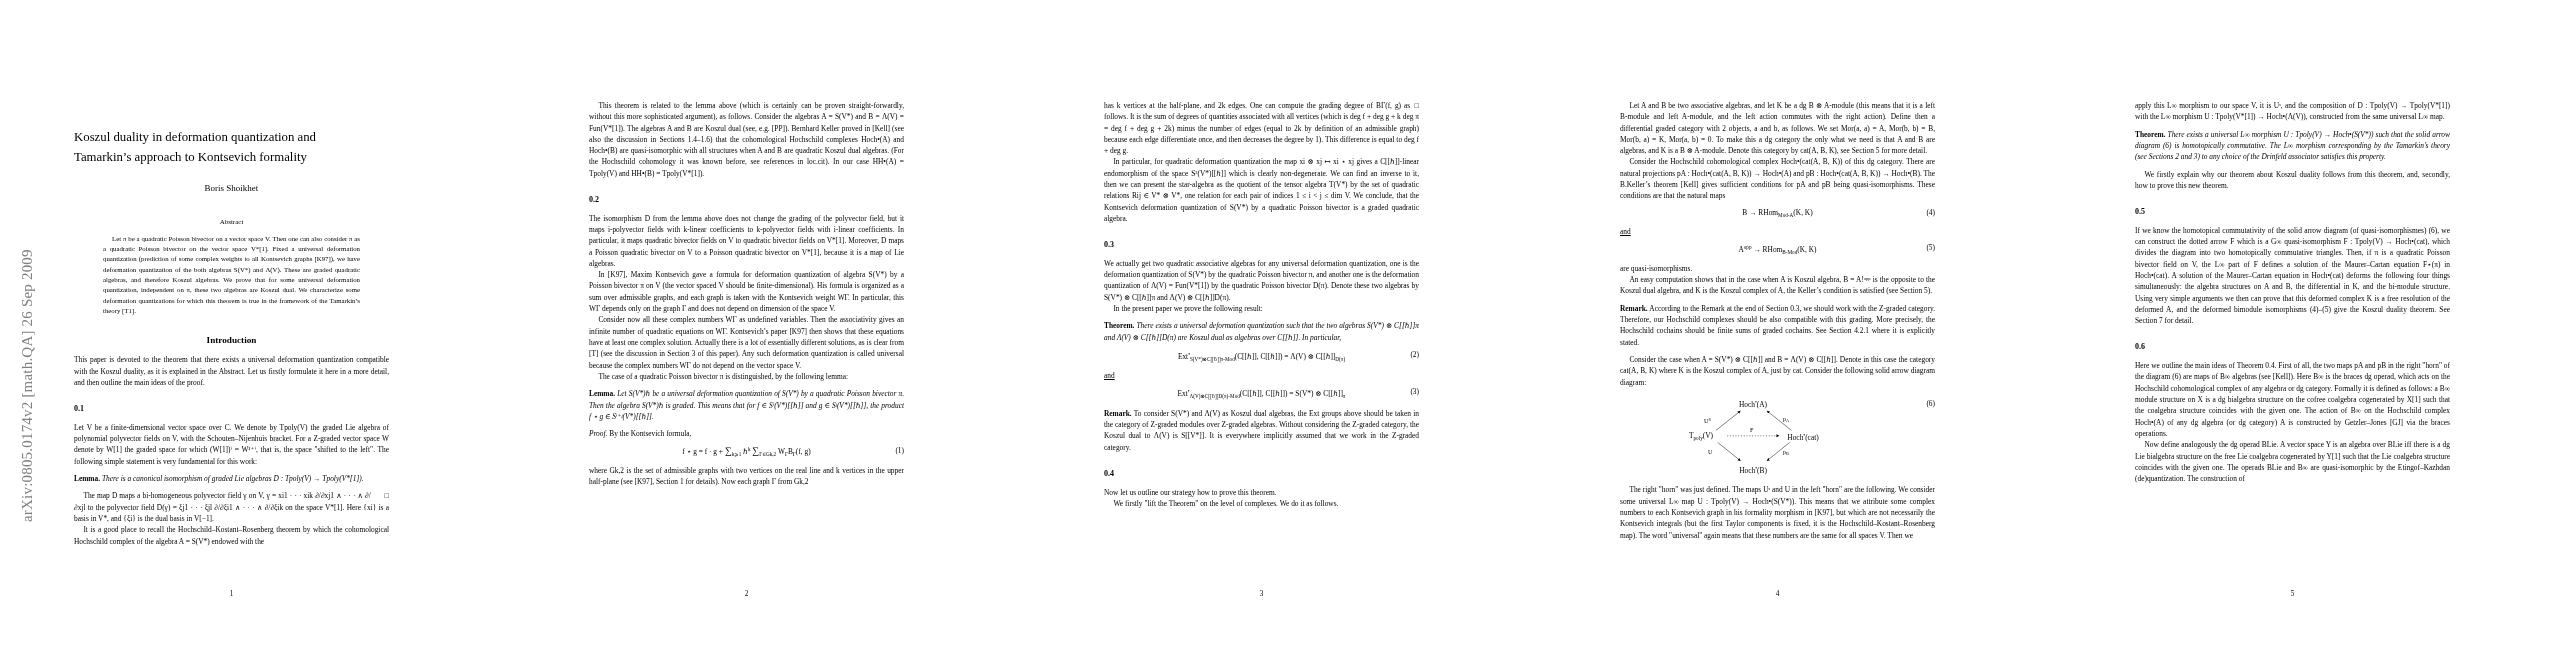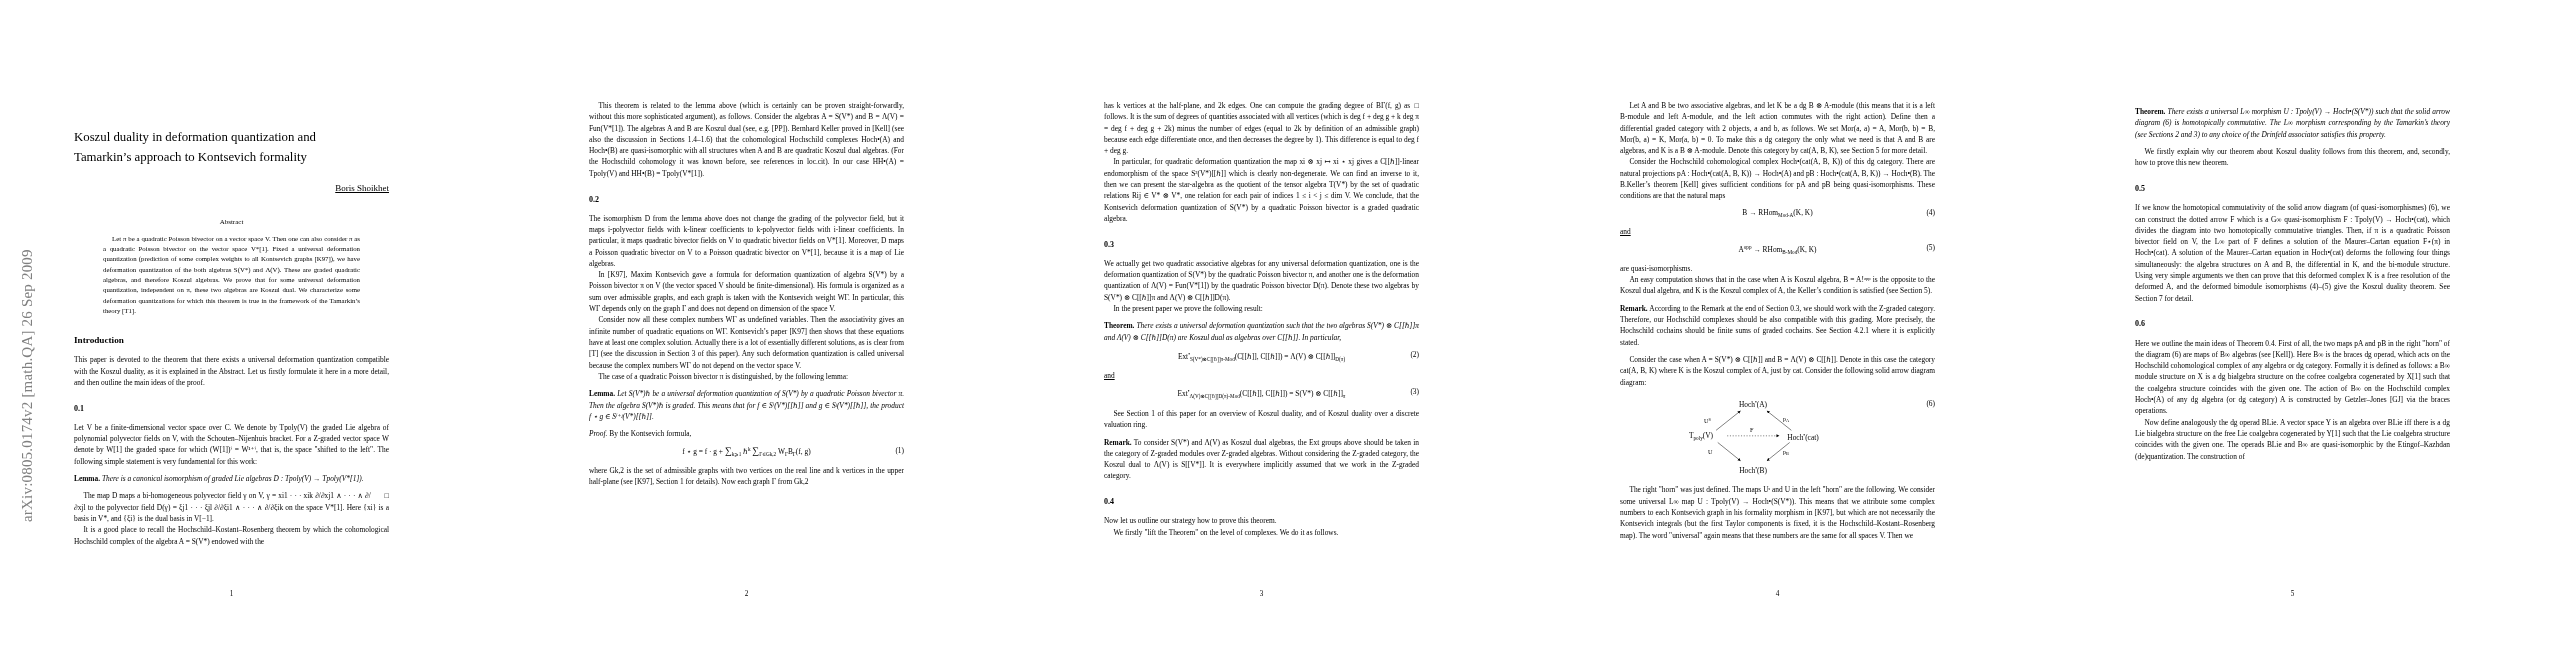--- a/index.html
+++ b/index.html
@@ -5,24 +5,24 @@
   html,body{margin:0;padding:0;background:#ffffff;}
   .canvas{position:relative;width:2576px;height:667px;background:#ffffff;color:#000;
           font-family:"Liberation Serif","DejaVu Serif",serif;overflow:hidden;}
   .stamp{position:absolute;left:19px;top:522px;transform:rotate(-90deg);transform-origin:0 0;
          font-size:15px;letter-spacing:0.2px;color:#808080;white-space:nowrap;}
   .page{position:absolute;top:0;width:515px;height:667px;}
   .col{position:absolute;left:74px;top:0;width:315px;font-size:7.4px;line-height:11.3px;}
   .cont{padding-top:100px;}
   .title-line{font-size:12.8px;line-height:19.5px;}
   .first-title{margin-top:128px;}
-  .author{text-align:right;font-size:9px;margin-top:15.6px;text-decoration:underline;}
+  .author{text-align:center;font-size:9px;margin-top:15.6px;}
   .absh{text-align:center;font-size:7px;margin-top:23px;}
   .abs{margin:5.6px 29px 0;font-size:6.8px;line-height:10.3px;text-align:justify;text-indent:9px;}
-  .h-intro{font-weight:bold;font-size:9.2px;margin:19px 0 7.8px;}
+  .h-intro{font-weight:bold;font-size:9.2px;margin:19px 0 7.8px;text-align:center;}
   .h-num{font-weight:bold;font-size:8px;margin:14.5px 0 7.8px;}
   .para{margin:0;text-align:justify;}
   .ind{text-indent:9.4px;}
   .stmt{margin:6.1px 0;}
   .stmt .stmt-label{font-weight:bold;}
   .stmt .stmt-text{font-style:italic;}
   .prf{margin:6.1px 0 1.1px;}
   .prf .prf-label{font-style:italic;}
   .eq{position:relative;text-align:center;margin:5px 0;}
   .eqno{position:absolute;right:0;top:0;}
@@ -92,21 +92,20 @@
       <p class="para stmt"><span class="stmt-label">Theorem.</span> <span class="stmt-text">There exists a universal deformation quantization such that the two algebras S(V*) ⊗ C[[ℏ]]π and Λ(V) ⊗ C[[ℏ]]D(π) are Koszul dual as algebras over C[[ℏ]]. In particular,</span></p>
       <div class="eq">
         <span class="eq-body"><span class="seg n">Ext</span><span class="seg sup">•</span><span class="seg sub">S(V*)⊗C[[ℏ]]π-Mod</span><span class="seg n">(C[[ℏ]], C[[ℏ]]) = Λ(V) ⊗ C[[ℏ]]</span><span class="seg sub">D(π)</span></span>
         <span class="eqno">(2)</span>
       </div>
       <p class="para and">and</p>
       <div class="eq">
         <span class="eq-body"><span class="seg n">Ext</span><span class="seg sup">•</span><span class="seg sub">Λ(V)⊗C[[ℏ]]D(π)-Mod</span><span class="seg n">(C[[ℏ]], C[[ℏ]]) = S(V*) ⊗ C[[ℏ]]</span><span class="seg sub">π</span></span>
         <span class="eqno">(3)</span>
       </div>
-      <p class="para ind" style="margin-top:6.1px">See Section 1 of this paper for an overview of Koszul duality, and of Koszul duality over a discrete valuation ring.</p>
       <p class="para stmt"><span class="stmt-label">Remark.</span> <span>To consider S(V*) and Λ(V) as Koszul dual algebras, the Ext groups above should be taken in the category of Z-graded modules over Z-graded algebras. Without considering the Z-graded category, the Koszul dual to Λ(V) is S[[V*]]. It is everywhere implicitly assumed that we work in the Z-graded category.</span></p>
       <div class="h-num">0.4</div>
       <p class="para">Now let us outline our strategy how to prove this theorem.</p>
       <p class="para ind">We firstly "lift the Theorem" on the level of complexes. We do it as follows.</p>
     </div>
     <div class="pageno">3</div>
   </div>
 
   <div class="page" style="left:1546px">
     <div class="col cont">
@@ -149,20 +148,21 @@
         <span class="dlabel" style="left:163px;top:51px"><span class="seg n">p</span><span class="seg sub">B</span></span>
         <span class="eqno" style="top:2.2px">(6)</span>
       </div>
       <p class="para ind">The right "horn" was just defined. The maps Uˢ and U in the left "horn" are the following. We consider some universal L∞ map U : Tpoly(V) → Hoch•(S(V*)). This means that we attribute some complex numbers to each Kontsevich graph in his formality morphism in [K97], but which are not necessarily the Kontsevich integrals (but the first Taylor components is fixed, it is the Hochschild–Kostant–Rosenberg map). The word "universal" again means that these numbers are the same for all spaces V. Then we</p>
     </div>
     <div class="pageno">4</div>
   </div>
 
   <div class="page" style="left:2061px">
     <div class="col cont">
+      <p class="para">apply this L∞ morphism to our space V, it is Uˢ, and the composition of D : Tpoly(V) → Tpoly(V*[1]) with the L∞ morphism U : Tpoly(V*[1]) → Hoch•(Λ(V)), constructed from the same universal L∞ map.</p>
       <p class="para stmt"><span class="stmt-label">Theorem.</span> <span class="stmt-text">There exists a universal L∞ morphism U : Tpoly(V) → Hoch•(S(V*)) such that the solid arrow diagram (6) is homotopically commutative. The L∞ morphism corresponding by the Tamarkin’s theory (see Sections 2 and 3) to any choice of the Drinfeld associator satisfies this property.</span></p>
       <p class="para ind">We firstly explain why our theorem about Koszul duality follows from this theorem, and, secondly, how to prove this new theorem.</p>
       <div class="h-num">0.5</div>
       <p class="para">If we know the homotopical commutativity of the solid arrow diagram (of quasi-isomorphismes) (6), we can construct the dotted arrow F which is a G∞ quasi-isomorphism F : Tpoly(V) → Hoch•(cat), which divides the diagram into two homotopically commutative triangles. Then, if π is a quadratic Poisson bivector field on V, the L∞ part of F defines a solution of the Maurer–Cartan equation F⋆(π) in Hoch•(cat). A solution of the Maurer–Cartan equation in Hoch•(cat) deforms the following four things simultaneously: the algebra structures on A and B, the differential in K, and the bi-module structure. Using very simple arguments we then can prove that this deformed complex K is a free resolution of the deformed A, and the deformed bimodule isomorphisms (4)–(5) give the Koszul duality theorem. See Section 7 for detail.</p>
       <div class="h-num">0.6</div>
       <p class="para">Here we outline the main ideas of Theorem 0.4. First of all, the two maps pA and pB in the right "horn" of the diagram (6) are maps of B∞ algebras (see [Kell]). Here B∞ is the braces dg operad, which acts on the Hochschild cohomological complex of any algebra or dg category. Formally it is defined as follows: a B∞ module structure on X is a dg bialgebra structure on the cofree coalgebra cogenerated by X[1] such that the coalgebra structure coincides with the given one. The action of B∞ on the Hochschild complex Hoch•(A) of any dg algebra (or dg category) A is constructed by Getzler–Jones [GJ] via the braces operations.</p>
       <p class="para ind">Now define analogously the dg operad BLie. A vector space Y is an algebra over BLie iff there is a dg Lie bialgebra structure on the free Lie coalgebra cogenerated by Y[1] such that the Lie coalgebra structure coincides with the given one. The operads BLie and B∞ are quasi-isomorphic by the Etingof–Kazhdan (de)quantization. The construction of</p>
     </div>
     <div class="pageno">5</div>
   </div>

